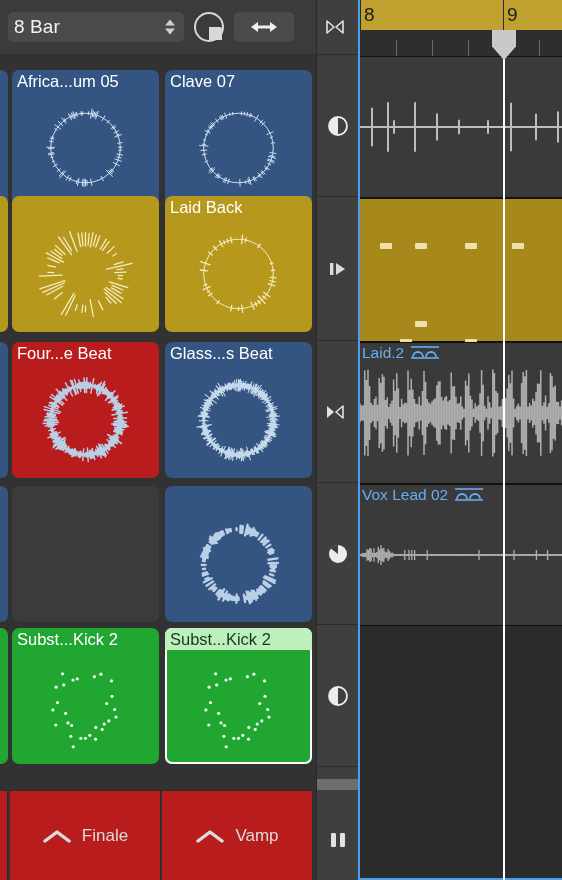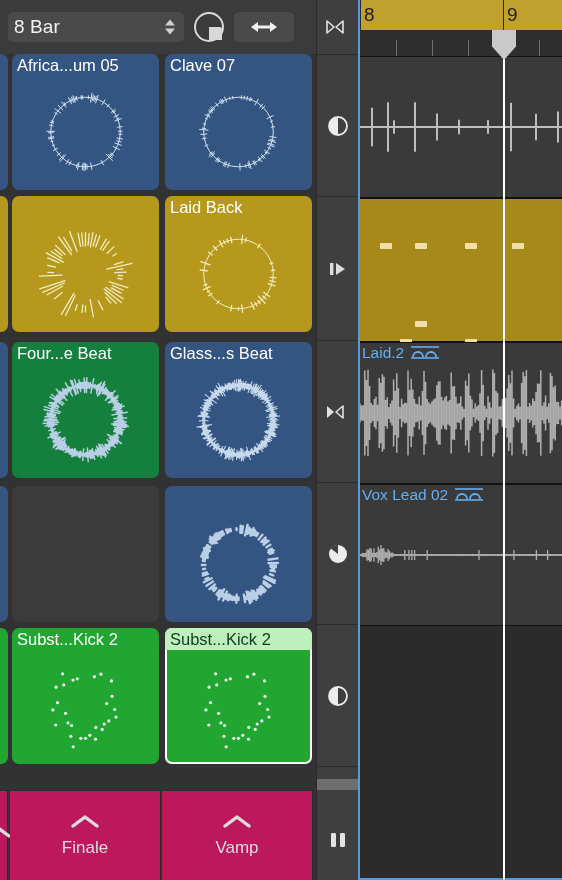--- a/index.html
+++ b/index.html
@@ -41,22 +41,22 @@
   .cell.selected { outline:2px solid #ffffff; outline-offset:-2px; }
   .cell-title { position:absolute; left:5px; top:1px; right:3px; color:#fff; font-size:16.5px;
      white-space:nowrap; overflow:hidden; z-index:3; line-height:21px; }
   .cell.selected .cell-hdr { position:absolute; left:0; right:0; top:0; height:22px; background:#bdf0bd; z-index:1;}
   .cell.selected .cell-title { color:#14391b; }
   .cell .art { position:absolute; left:0; right:0; top:20px; bottom:0; z-index:2; }
   .cell .art svg { width:100%; height:100%; display:block; }
 
   
   #scene-row { position:absolute; left:0; top:790px; width:316px; height:90px; background:#323232; }
-  .scene-btn { position:absolute; top:0; height:90px; background:#be185d;
-     display:flex; flex-direction:column; align-items:center; justify-content:center; gap:10px;
+  .scene-btn { position:absolute; top:0; height:90px; background:#b91c1c;
+     display:flex; flex-direction:row; align-items:center; justify-content:center; gap:10px;
      border-right:1px solid #2c2c2c; border-top:1px solid #2c2c2c;}
   .scene-btn.s0 { left:-14px; width:22px; }
   .scene-btn.s1 { left:10px; width:151px; }
   .scene-btn.s2 { left:162px; width:151px; }
   .scene-label { color:#dcdcdc; font-size:17px; }
 
   
   #statecol { position:absolute; left:316px; top:0; width:42px; height:880px; background:#3f3f3f;
      border-left:1px solid #2a2a2a; }
   .state-cell { position:absolute; left:0; width:42px; display:flex; align-items:center;
@@ -106,21 +106,21 @@
       </div>
       <div class="tb-pie"></div>
       <div class="tb-btn">
         <svg width="30" height="16" viewBox="0 0 30 16">
           <path d="M2 8 L9 3 L9 6.5 L21 6.5 L21 3 L28 8 L21 13 L21 9.5 L9 9.5 L9 13 Z" fill="#f0f0f0"></path>
         </svg>
       </div>
     </div>
 
     <div id="cells">
-        <div class="row" style="top: 0px; height: 124px; padding-left: 28px;">
+        <div class="row" style="top: 16px; height: 124px; padding-left: 28px;">
           <div class="cell col0" style="height: 136px; background: rgb(52, 85, 130);"></div>
           <div class="cell col1" style="height: 136px; background: rgb(52, 85, 130);">
             <div class="cell-title">Africa...um 05</div>
             <div class="art">
               <svg viewBox="0 0 147 116" preserveAspectRatio="xMidYMid meet">
                 <circle cx="73.5" cy="58" r="34.8" fill="none" stroke="#cfe0f2" stroke-width="1"></circle>
                 <path d="M76.3 24.8L76.5 21.8M78.5 28.3L80.1 19.1M80.1 26.9L81.4 21.0M81.6 26.5L82.7 22.1M82.8 27.2L84.3 22.2M83.6 28.9L86.2 21.4M90.1 30.6L93.0 25.8M95.0 33.0L97.4 30.3M99.1 38.5L103.3 35.4M100.8 39.0L103.4 37.3M102.0 43.1L106.6 40.7M104.3 45.1L106.9 44.0M102.9 47.0L109.3 44.7M105.6 53.3L110.2 52.6M106.4 57.3L110.2 57.2M106.6 60.1L109.9 60.3M104.8 64.0L110.5 65.1M104.8 66.7L109.2 68.0M102.9 68.9L109.3 71.3M101.3 72.5L107.4 75.7M98.8 78.9L101.8 81.4M98.2 80.2L100.6 82.4M96.6 80.6L100.1 84.1M94.2 80.1L100.4 86.6M89.1 86.4L91.4 90.6M78.7 89.0L79.9 95.6M74.9 90.4L75.1 95.1M73.5 89.6L73.5 96.0M72.2 88.9L71.9 96.7M70.8 89.6L70.3 95.8M67.0 88.5L65.5 95.6M65.3 89.9L64.4 93.5M59.0 87.2L57.1 91.1M56.8 85.5L54.1 90.0M53.7 80.9L47.8 87.8M51.9 81.0L47.5 85.7M48.3 78.9L45.1 81.5M45.4 74.2L41.3 76.6M42.5 71.0L40.3 71.9M41.1 67.0L38.8 67.7M42.0 64.0L36.6 65.0M41.7 62.7L36.5 63.5M41.1 58.7L36.4 58.8M42.6 57.4L34.8 57.2M41.2 51.8L37.4 51.1M41.7 49.1L38.3 48.2M41.5 47.6L39.3 46.9M45.4 40.2L42.8 38.5M48.7 39.1L42.9 34.8M50.9 35.9L46.3 31.4M54.0 33.4L49.7 28.0M54.0 31.2L52.1 28.5M59.6 29.9L56.5 23.7M60.0 27.7L58.7 24.7M61.7 28.3L59.6 23.0M63.2 28.4L60.9 21.8M63.9 26.3L63.0 23.1M65.3 26.2L64.3 22.3M69.4 25.3L68.9 21.7M70.7 24.9L70.5 21.7" stroke="#cfe0f2" stroke-width="1" fill="none" stroke-linecap="round"></path>
               </svg>
             </div>
           </div>
@@ -148,21 +148,21 @@
             <div class="art">
               <svg viewBox="0 0 147 116" preserveAspectRatio="xMidYMid meet">
                 <circle cx="73.5" cy="58" r="34.8" fill="none" stroke="#f5ecc0" stroke-width="1"></circle>
                 <path d="M76.7 27.7L77.6 19.1M80.3 26.1L81.2 21.9M92.7 31.6L95.2 28.1M105.3 47.7L107.9 46.8M106.5 54.5L109.7 54.2M105.3 61.3L110.9 61.9M104.9 64.7L110.2 65.8M103.3 67.7L109.9 69.8M98.8 76.4L104.5 80.5M97.8 79.9L100.9 82.7M93.6 80.3L100.0 87.4M92.8 84.6L95.1 87.7M89.9 86.4L91.9 89.8M86.1 86.4L89.2 93.2M76.8 89.0L77.5 96.3M73.5 91.4L73.5 94.2M66.8 89.3L65.7 94.8M54.1 84.8L52.0 87.6M47.0 77.2L43.7 79.7M44.3 74.9L42.5 75.9M45.1 70.6L38.3 73.7M42.0 68.2L38.8 69.3M42.6 54.8L35.2 54.0M45.1 48.8L35.7 45.7M47.3 39.0L43.4 36.1M51.9 34.0L48.5 30.2M57.8 30.8L54.4 24.9M60.0 27.6L58.7 24.8M63.3 26.6L62.2 23.2M66.9 26.8L65.7 21.2" stroke="#f5ecc0" stroke-width="1.3" fill="none" stroke-linecap="round"></path>
               </svg>
             </div>
           </div>
         </div>
         <div class="row" style="top: 288px; height: 136px;">
           <div class="cell col0" style="height: 136px; background: rgb(52, 85, 130);"></div>
-          <div class="cell col1" style="height: 136px; background: #15803d;">
+          <div class="cell col1" style="height: 136px; background: #b91c1c;">
             <div class="cell-title">Four...e Beat</div>
             <div class="art">
               <svg viewBox="0 0 147 116" preserveAspectRatio="xMidYMid meet">
                 <path d="M73.5 26.6L73.5 19.8M74.4 30.7L74.9 15.8M75.6 26.1L76.0 20.5M76.7 25.5L77.2 21.3M77.7 26.6L78.5 20.4M79.1 24.6L79.4 22.8M78.9 31.1L81.8 16.7M81.3 24.8L81.6 23.5M82.1 26.3L83.1 22.5M83.4 25.7L84.0 23.8M84.1 27.2L85.5 22.9M84.6 28.9L87.2 22.0M84.6 31.6L89.3 20.2M87.4 27.7L88.6 25.0M85.5 34.0L92.6 19.7M87.2 32.6L92.9 22.2M90.5 28.8L91.6 27.1M90.1 31.6L94.0 25.5M91.5 31.4L94.5 27.0M92.5 31.8L95.4 27.9M93.7 32.1L96.1 29.0M94.5 32.8L97.0 29.8M95.5 33.3L97.8 30.7M95.3 35.1L99.7 30.5M93.5 38.3L103.1 28.8M97.1 36.2L101.1 32.6M99.2 35.8L100.5 34.8M99.1 37.4L102.1 35.0M96.5 40.7L106.1 33.5M98.2 40.7L105.7 35.4M101.2 39.9L104.1 38.0M100.9 41.4L105.6 38.5M102.8 41.5L104.8 40.4M102.2 43.1L106.5 40.8M102.3 44.2L107.4 41.8M101.0 45.9L109.8 42.1M102.2 46.5L109.4 43.6M100.2 48.3L112.2 44.0M103.9 48.1L109.3 46.4M105.8 48.7L108.0 48.0M104.3 50.2L110.2 48.7M105.0 51.1L110.0 50.0M100.1 53.1L115.3 50.3M106.8 53.0L109.1 52.7M106.0 54.2L110.2 53.7M105.9 55.3L110.5 54.9M101.9 56.6L114.6 56.0M106.6 57.5L110.0 57.4M104.9 58.5L111.7 58.6M102.1 59.4L114.4 60.0M103.5 60.5L112.9 61.3M101.5 61.3L114.6 62.8M99.6 61.9L116.3 64.4M101.7 63.2L113.8 65.4M105.7 65.0L109.3 65.8M102.6 65.4L111.9 67.7M103.9 66.8L109.9 68.5M102.5 67.4L110.6 70.1M102.5 68.5L109.9 71.2M101.7 69.3L110.0 72.6M104.7 71.7L106.0 72.3M104.0 72.6L105.7 73.4M102.0 72.8L106.8 75.3M102.0 74.0L105.7 76.1M100.1 74.1L106.4 78.0M95.7 72.5L109.5 81.5M98.9 75.8L105.0 80.1M97.2 75.8L105.4 82.0M98.7 78.3L102.5 81.4M97.8 79.0L101.9 82.5M95.1 77.8L103.2 85.3M96.6 80.7L100.0 84.1M96.7 82.4L98.3 84.0M95.5 82.7L97.8 85.2M93.7 82.2L97.9 87.3M92.8 82.8L96.9 88.1M93.2 85.1L94.7 87.2M90.0 82.4L96.0 91.2M91.2 86.0L92.9 88.8M88.1 82.9L94.1 93.2M86.5 82.0L93.7 95.2M87.0 85.0L91.1 93.3M86.6 86.5L89.5 92.8M84.5 84.3L89.4 95.9M85.0 88.3L86.7 92.7M83.6 87.4L86.0 94.4M83.2 89.6L84.2 92.9M82.4 90.8L82.8 92.4M80.2 86.4L82.8 97.3M79.6 88.5L81.1 95.8M78.6 88.4L79.9 96.2M77.6 88.6L78.6 96.4M76.8 90.8L77.1 94.5M75.4 86.0L76.2 99.5M74.6 90.6L74.7 94.9M73.5 91.0L73.5 94.6M72.4 91.7L72.3 93.9M71.6 87.1L70.8 98.4M70.1 91.8L70.0 93.5M69.2 90.0L68.6 95.0M68.3 89.2L67.3 95.4M67.1 90.0L66.2 94.3M65.7 91.0L65.3 92.7M65.0 89.3L63.8 93.9M64.0 89.0L62.6 93.6M63.4 87.3L61.0 94.5M62.6 86.7L59.7 94.4M60.9 88.0L59.2 92.2M60.2 86.9L57.8 92.3M58.9 87.3L57.0 91.0M57.6 87.4L56.3 89.8M57.1 86.1L54.8 90.0M56.8 84.5L53.1 90.4M54.4 86.2L53.6 87.4M54.8 83.8L51.3 88.5M53.8 83.3L50.4 87.6M53.6 81.9L48.9 87.6M53.0 81.0L47.7 87.0M52.9 79.6L46.1 86.8M53.4 77.7L44.0 87.1M50.2 79.5L45.6 83.7M53.1 75.6L41.2 85.8M51.2 76.0L41.6 83.7M48.1 77.1L43.3 80.7M48.6 75.5L41.5 80.5M47.7 74.8L41.0 79.2M45.1 75.3L42.4 76.9M45.9 73.6L40.5 76.6M45.8 72.4L39.5 75.7M48.2 70.1L36.0 75.9M44.6 70.7L38.7 73.3M44.3 69.7L38.0 72.2M41.4 69.6L40.2 70.1M41.5 68.4L39.4 69.1M43.3 66.7L36.8 68.6M40.6 66.3L39.0 66.7M40.1 65.3L38.9 65.5M42.1 63.8L36.5 64.8M45.0 62.3L33.2 64.0M42.7 61.6L35.2 62.5M46.6 60.2L31.1 61.5M41.8 59.6L35.7 59.9M45.6 58.5L31.8 58.7M44.6 57.5L32.8 57.3M40.0 56.3L37.4 56.2M44.5 55.6L33.1 54.7M42.4 54.4L35.5 53.6M43.4 53.5L34.8 52.2M43.4 52.5L35.2 51.0M40.2 50.7L38.8 50.4M47.4 51.4L32.1 47.5M41.5 48.8L38.6 47.9M48.5 49.9L32.4 44.6M41.8 46.5L39.8 45.8M45.7 46.9L36.7 43.3M43.5 44.8L39.8 43.2M46.8 45.2L37.4 40.7M46.3 43.8L39.0 40.1M44.3 41.6L42.0 40.3M44.4 40.3L43.1 39.6M50.6 43.1L38.1 34.9M47.5 39.7L42.6 36.3M51.8 41.7L39.5 32.5M48.3 37.7L44.5 34.6M49.7 37.5L44.6 33.1M49.0 35.5L46.8 33.4M51.2 36.1L46.2 31.1M54.8 38.3L44.2 27.2M52.8 34.8L47.9 29.2M52.0 32.2L50.4 30.3M53.7 32.6L50.5 28.5M55.3 33.0L50.8 26.7M55.3 31.1L52.7 27.3M56.0 30.3L53.9 26.8M56.6 29.1L55.3 26.8M60.5 34.0L53.4 20.8M58.9 28.8L57.0 24.9M59.4 27.2L58.6 25.5M60.3 26.6L59.8 25.2M63.9 32.7L58.4 18.2M64.4 31.4L60.0 18.8M63.5 25.5L63.1 24.0M66.3 31.4L62.5 17.4M66.0 26.0L65.1 22.2M67.1 26.4L66.1 21.4M68.7 29.4L66.8 17.9M69.3 26.5L68.5 20.5M70.3 26.0L69.8 20.8M71.4 26.1L71.0 20.4M72.6 30.4L72.1 16.0" stroke="#b9cfe6" stroke-width="1.5" fill="none" stroke-linecap="round"></path>
               </svg>
             </div>
           </div>
           <div class="cell col2" style="height: 136px; background: rgb(52, 85, 130);">
             <div class="cell-title">Glass...s Beat</div>
             <div class="art">

